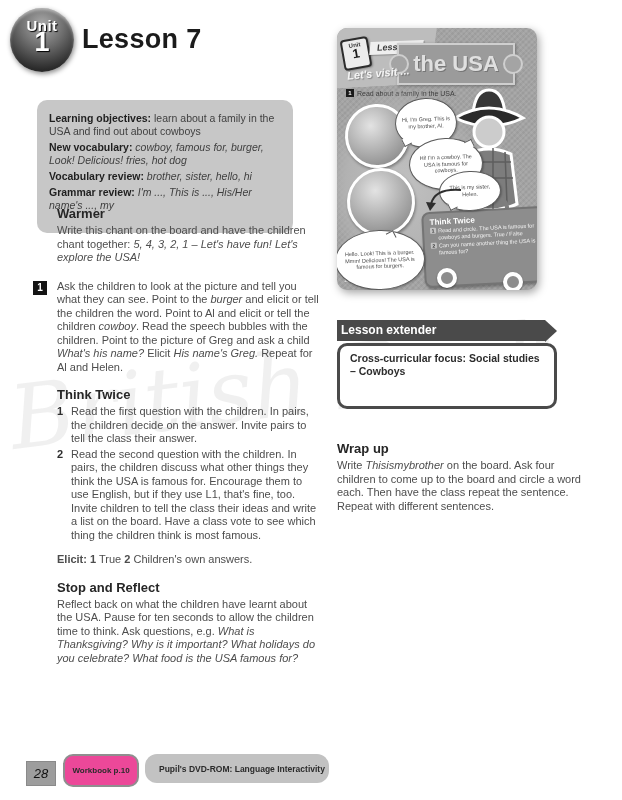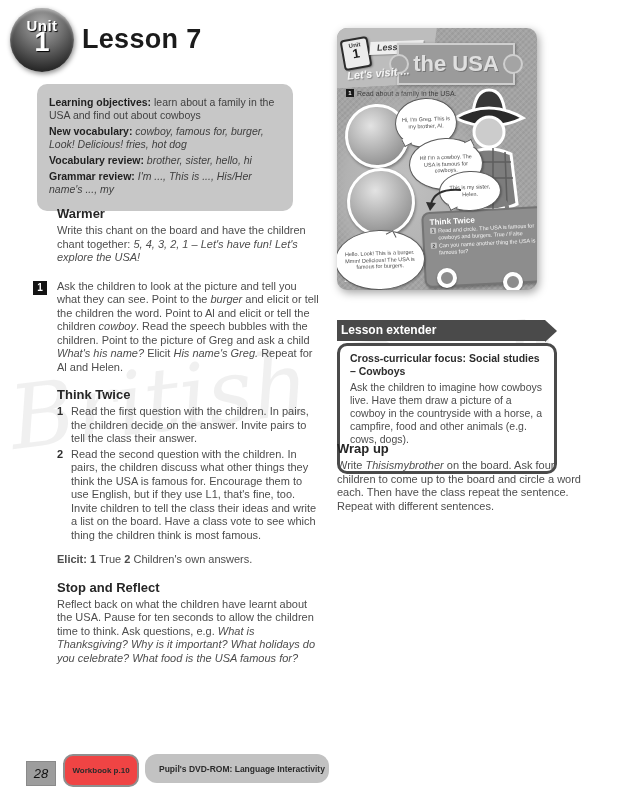--- a/index.html
+++ b/index.html
@@ -23,22 +23,22 @@
     text-align:center;color:#fff;z-index:2;
   }
   .ub-word{display:block;font-size:15px;font-weight:bold;margin-top:9px;letter-spacing:.5px;text-shadow:1px 1px 1px #000;}
   .ub-num{display:block;font-size:27px;font-weight:bold;line-height:20px;margin-top:-2px;text-shadow:1px 1px 1px #000;}
   h1.page-title{
     position:absolute;left:82px;top:24px;margin:0;
     font-size:27px;font-weight:bold;color:#1b1b1b;letter-spacing:.3px;z-index:2;
   }
   
   .objectives{
-    position:absolute;left:37px;top:84px;width:232px;
-    background:#c7c7c7;border-radius:10px;padding:9px 12px 12px;z-index:1;
+    position:absolute;left:37px;top:100px;width:232px;
+    background:#c7c7c7;border-radius:10px;padding:9px 12px 18px;z-index:1;
   }
   .objectives p{margin:3px 0;font-size:10.5px;line-height:13px;color:#3f3f3f;}
   .obj-label{font-weight:bold;color:#1f1f1f;}
   .obj-text.it{font-style:italic;}
   
   .col-left{position:absolute;left:57px;top:206px;width:265px;z-index:1;}
   .col-left h2, .wrapup h2{
     font-size:13px;font-weight:bold;color:#262626;margin:13px 0 3px;
   }
   .col-left h2.first{margin-top:0;}
@@ -162,21 +162,21 @@
   .wrapup{position:absolute;left:337px;top:441px;width:256px;z-index:1;}
   
   .pg-num{
     position:absolute;left:26px;top:761px;width:28px;height:23px;
     background:#9d9d9d;border:1px solid #8a8a8a;
     display:flex;align-items:center;justify-content:center;
     font-size:13px;color:#111;z-index:1;font-style:italic;
   }
   .pill-wb{
     position:absolute;left:63px;top:754px;width:72px;height:29px;
-    background:#ef4444;border:2px solid #8f8f8f;border-radius:10px;
+    background:#ec4899;border:2px solid #8f8f8f;border-radius:10px;
     display:flex;align-items:center;justify-content:center;
     font-size:8px;font-weight:bold;color:#2b2b2b;z-index:1;
   }
   .pill-dvd{
     position:absolute;left:145px;top:754px;width:184px;height:29px;
     background:#c2c2c2;border-radius:12px;
     display:flex;align-items:center;padding-left:14px;box-sizing:border-box;
     font-size:8.5px;font-weight:bold;color:#2b2b2b;z-index:1;
   }
 </style>
@@ -282,21 +282,20 @@
   <div class="zipline"></div>
   <div class="zipstar"></div>
 
   <div class="wb-pagenum">12</div>
 </figure>
 
 <section class="extender">
   <div class="ext-head">Lesson extender</div>
   <div class="ext-box">
     <div class="ext-focus">Cross-curricular focus: Social studies – Cowboys</div>
-    <div class="ext-text">Ask the children to imagine how cowboys live. Have them draw a picture of a cowboy in the countryside with a horse, a campfire, food and other animals (e.g. cows, dogs).</div>
   </div>
 </section>
 
 <section class="wrapup">
   <h2 class="first" style="margin-top:0">Wrap up</h2>
   <p><span>Write </span><span style="font-style: italic;">Thisismybrother</span><span> on the board. Ask four children to come up to the board and circle a word each. Then have the class repeat the sentence. Repeat with different sentences.</span></p>
 </section>
 
 <div class="pg-num">28</div>
 <div class="pill-wb">Workbook p.10</div>

